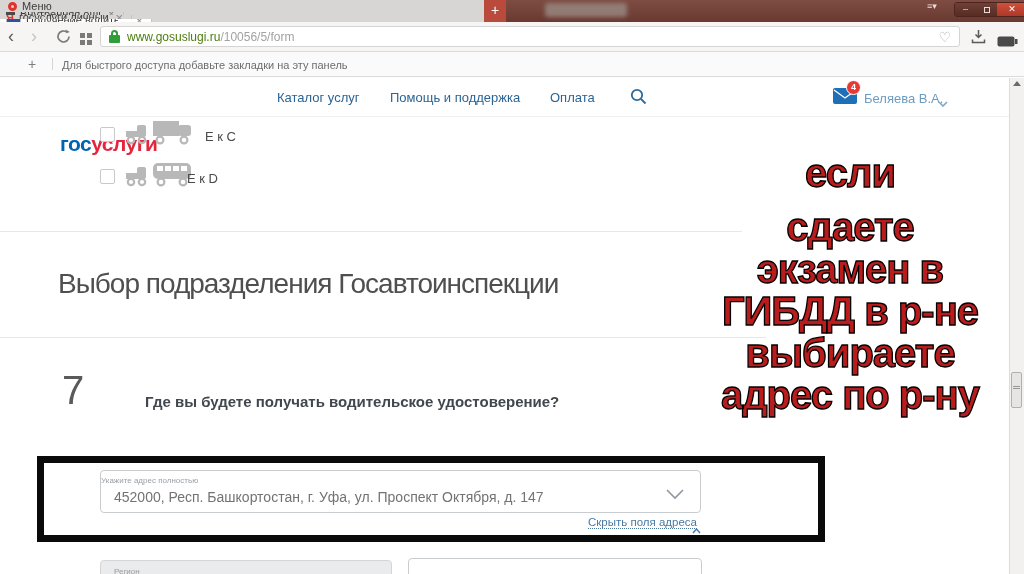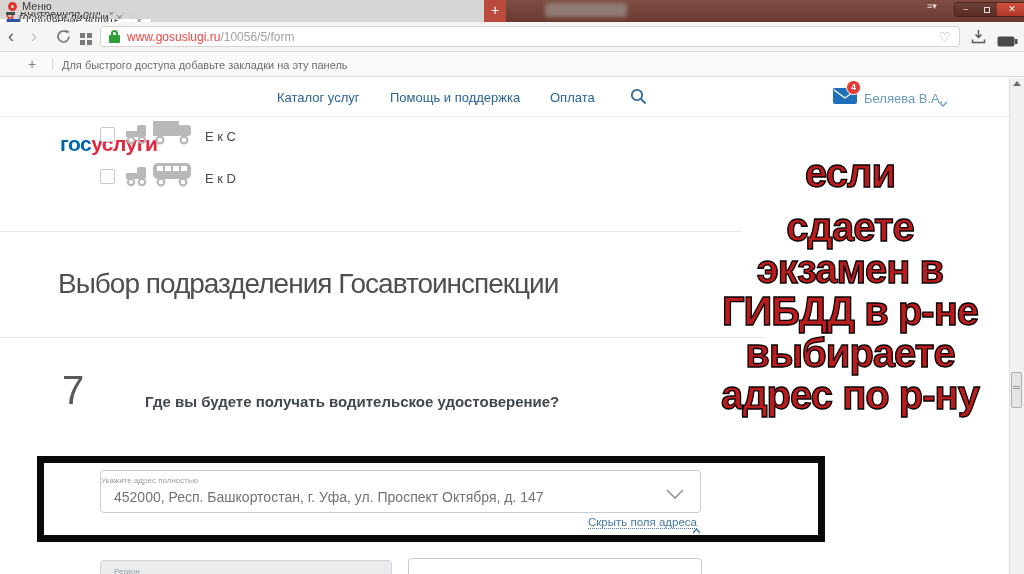--- a/index.html
+++ b/index.html
@@ -29,21 +29,21 @@
   .winbtn.close { width:30px; background:linear-gradient(180deg,#d0503c,#a93425); color:#fff; }
   .winbtn .maxbox { display:inline-block; width:6px; height:6px; border:1px solid #e8ddda; margin-top:4px; }
 
   
   .toolbar { left:0; top:22px; width:1024px; height:30px; background:#f6f5f4; border-bottom:1px solid #dddbda; }
   .nav-arrow { top:25px; font-size:18px; line-height:22px; }
   .urlfield { left:100px; top:26px; width:860px; height:21px; background:#fff; border:1px solid #d6d4d3; border-radius:3px; display:flex; align-items:center; padding:0 8px; gap:7px; }
   .lock { width:11px; height:13px; position:relative; flex:none; }
   .lock .body { position:absolute; left:0; bottom:0; width:11px; height:8px; background:#2f9e3a; border-radius:1px; }
   .lock .shackle { position:absolute; left:2px; top:0; width:7px; height:7px; border:2px solid #2f9e3a; border-bottom:none; border-radius:4px 4px 0 0; }
-  .url-host { font-size:12px; color:#ef4444; }
+  .url-host { font-size:12px; color:#4d7c0f; }
   .url-path { font-size:12px; color:#a2a2a2; }
   .heart { margin-left:auto; color:#b5b3b2; font-size:14px; }
 
   
   .bookmarks { left:0; top:52px; width:1024px; height:25px; background:#fbfafa; border-bottom:1px solid #dcdad9; }
   .bm-plus { left:28px; top:56px; font-size:14px; color:#7d7d7d; }
   .bm-sep { left:52px; top:58px; width:1px; height:12px; background:#d8d6d5; }
   .bm-hint { left:62px; top:59px; font-size:11px; color:#6e6e6e; }
 
   
@@ -225,21 +225,21 @@
       <circle cx="18" cy="22" r="3.2" stroke="#b8b8b8" stroke-width="2.2" fill="none"></circle>
       <rect x="29" y="3" width="38" height="16" rx="5" fill="#b8b8b8"></rect>
       <rect x="33" y="6" width="6" height="5" fill="#fff"></rect>
       <rect x="41" y="6" width="6" height="5" fill="#fff"></rect>
       <rect x="49" y="6" width="6" height="5" fill="#fff"></rect>
       <rect x="57" y="6" width="6" height="5" fill="#fff"></rect>
       <circle cx="37" cy="22" r="3.4" stroke="#b8b8b8" stroke-width="2.2" fill="none"></circle>
       <circle cx="59" cy="22" r="3.4" stroke="#b8b8b8" stroke-width="2.2" fill="none"></circle>
     </svg>
   </div>
-  <div class="abs cat-label" style="left:205px;top:171px;">Е к D</div>
+  <div class="abs cat-label" style="left:187px;top:171px;">Е к D</div>
 
   <div class="abs divider" style="left:0;top:231px;width:742px;"></div>
   <div class="abs h1">Выбор подразделения Госавтоинспекции</div>
   <div class="abs divider" style="left:0;top:337px;width:766px;"></div>
 
   <div class="abs step-num">7</div>
   <div class="abs question">Где вы будете получать водительское удостоверение?</div>
 
   <div class="abs hl-rect"></div>
 

